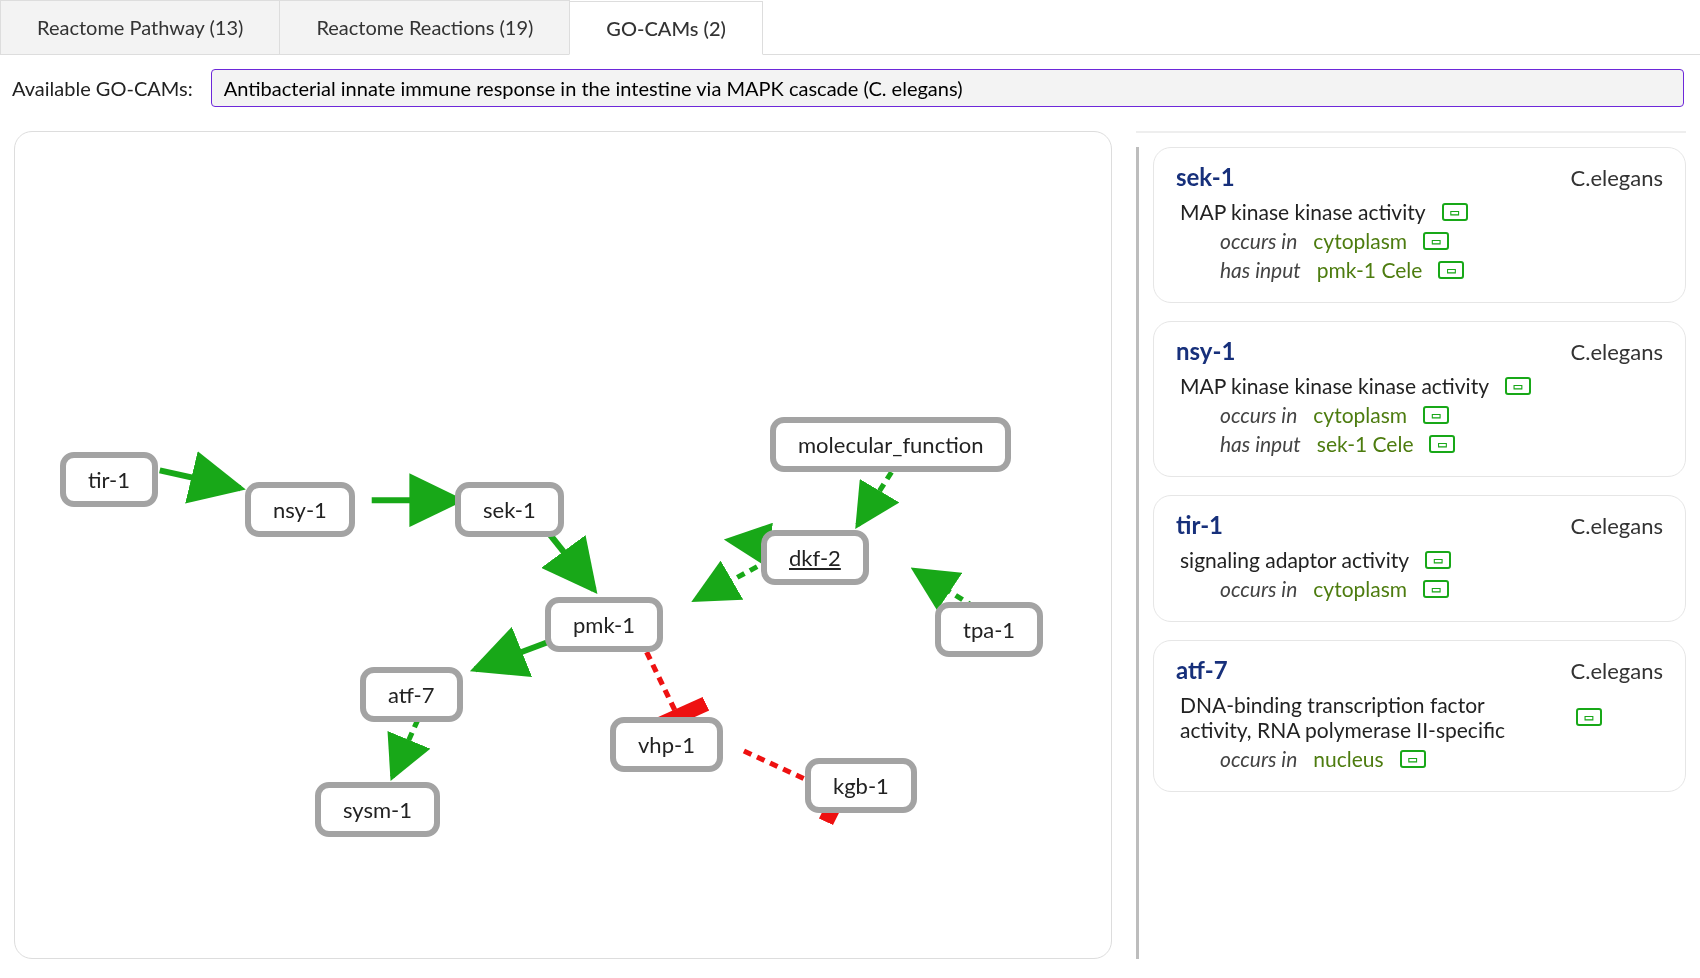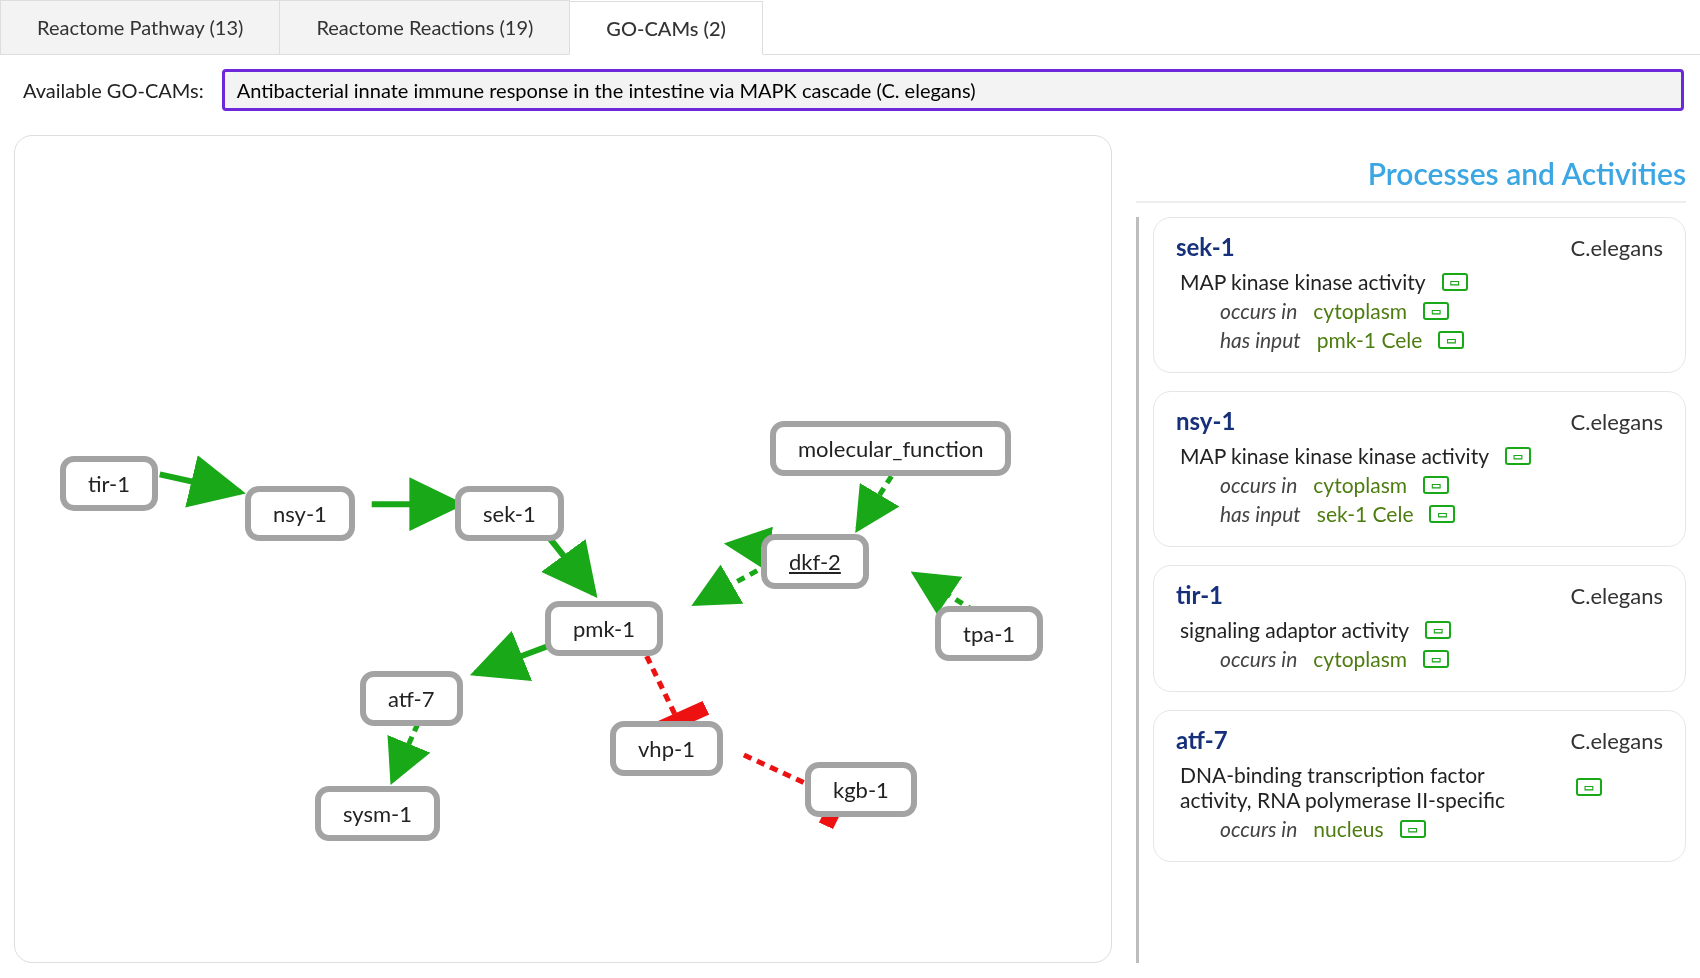--- a/index.html
+++ b/index.html
@@ -30,29 +30,29 @@
     background: #fff;
     border-top: 1px solid #ddd;
     border-bottom: 1px solid #fff;
     position: relative;
     top: 1px;
     font-weight: 500;
   }
   .selector-row {
     display: flex;
     align-items: center;
-    padding: 14px 16px 14px 23px;
+    padding: 14px 16px 14px 12px;
     gap: 18px;
     font-size: 20px;
   }
   .selector-label { color: #222; }
   .selector-dropdown {
     flex: 1;
     background: #f3f3f3;
-    border: 3px solid #6d28d9;
+    border: 1px solid #6d28d9;
     border-radius: 4px;
     padding: 6px 12px;
     font-size: 20px;
     cursor: pointer;
   }
   .content {
     display: flex;
     padding: 10px 14px;
     gap: 24px;
     height: calc(100% - 130px);
@@ -218,21 +218,20 @@
     <div class="gnode" style="left:345px; top:535px;">atf-7</div>
     <div class="gnode" style="left:300px; top:650px;">sysm-1</div>
     <div class="gnode" style="left:595px; top:585px;">vhp-1</div>
     <div class="gnode" style="left:790px; top:626px;">kgb-1</div>
     <div class="gnode" style="left:746px; top:398px;text-decoration:underline;">dkf-2</div>
     <div class="gnode" style="left:920px; top:470px;">tpa-1</div>
     <div class="gnode" style="left:755px; top:285px;">molecular_function</div>
   </div>
 
   <div class="side-panel">
-    <div class="side-title">Processes and Activities</div>
     <div class="side-divider"></div>
     <div class="side-scroll">
 
       <div class="card">
         <div class="card-head">
           <span class="gene-name">sek-1</span>
           <span class="species">C.elegans</span>
         </div>
         <div class="activity-line">
           <span>MAP kinase kinase activity</span>

